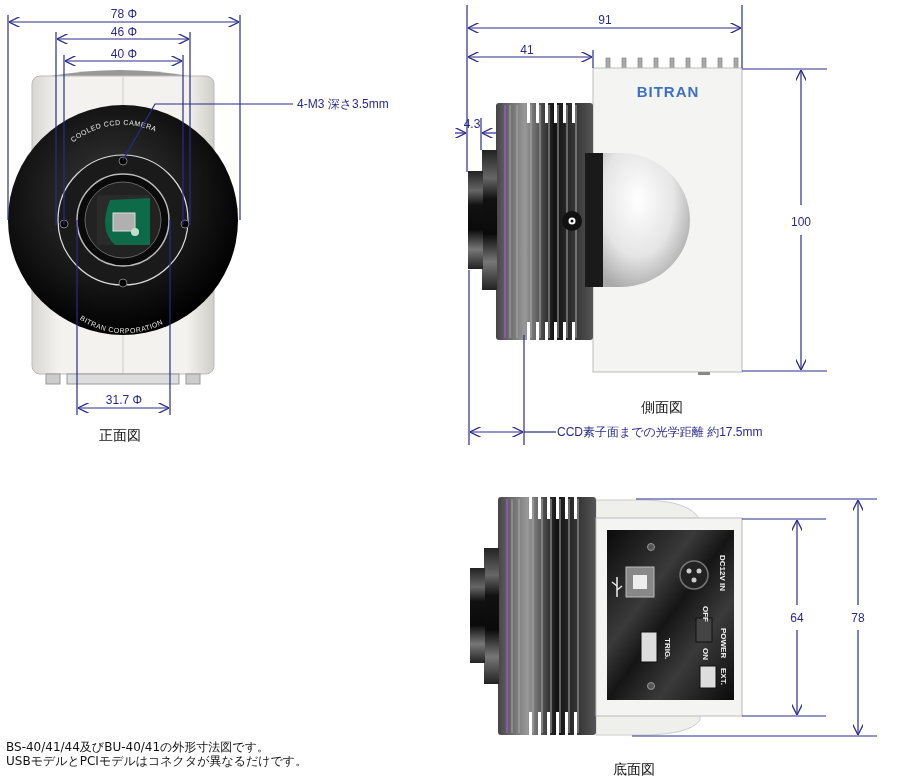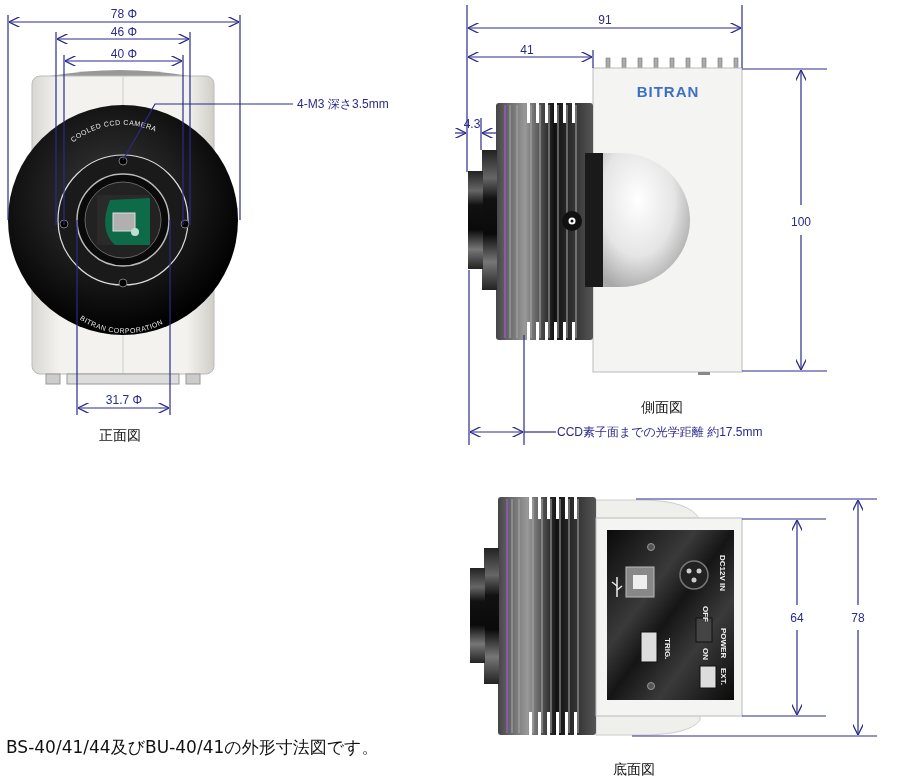--- a/index.html
+++ b/index.html
@@ -5,21 +5,21 @@
   html, body { margin:0; padding:0; background:#ffffff; }
   body { width:917px; height:779px; position:relative; overflow:hidden;
          font-family:"DejaVu Sans","Liberation Sans",sans-serif; }
   svg { position:absolute; left:0; top:0; }
   .dimtxt { font-family:"Liberation Sans",sans-serif; font-size:12px; fill:#2a2a8c; }
   .lbl { font-family:"DejaVu Sans",sans-serif; font-size:14px; fill:#111; }
   .brand { font-family:"Liberation Sans",sans-serif; font-weight:bold; fill:#3d6fc4; font-size:15px; letter-spacing:1px; }
   .ringtxt { font-family:"Liberation Sans",sans-serif; font-size:7px; fill:#e8e8e8; letter-spacing:0.5px; }
   .paneltxt { font-family:"Liberation Sans",sans-serif; font-size:8px; fill:#f0f0f0; font-weight:bold; }
   .note { position:absolute; left:6px; top:740px; font-family:"DejaVu Sans",sans-serif;
-          font-size:17px; line-height:14px; color:#111; }
+          font-size:12px; line-height:14px; color:#111; }
   .note div { white-space:nowrap; }
 </style>
 </head>
 <body>
 
 <svg width="917" height="779" viewBox="0 0 917 779">
   <defs>
     <marker id="arr" viewBox="0 0 10 10" refX="10" refY="5" markerWidth="9" markerHeight="9" orient="auto-start-reverse">
       <path d="M0,0 L10,5 L0,10" fill="none" stroke="#2a2a8c" stroke-width="1.2"></path>
     </marker>
@@ -272,13 +272,14 @@
       <line x1="858" y1="630" x2="858" y2="735" marker-end="url(#arr)"></line>
     </g>
     <text class="dimtxt" x="797" y="622" text-anchor="middle">64</text>
     <text class="dimtxt" x="858" y="622" text-anchor="middle">78</text>
     <text class="lbl" x="634" y="774" text-anchor="middle">底面図</text>
   </g>
 </svg>
 
 <div class="note">
   <div>BS-40/41/44及びBU-40/41の外形寸法図です。</div>
+  <div>USBモデルとPCIモデルはコネクタが異なるだけです。</div>
 </div>
 
 </body></html>

